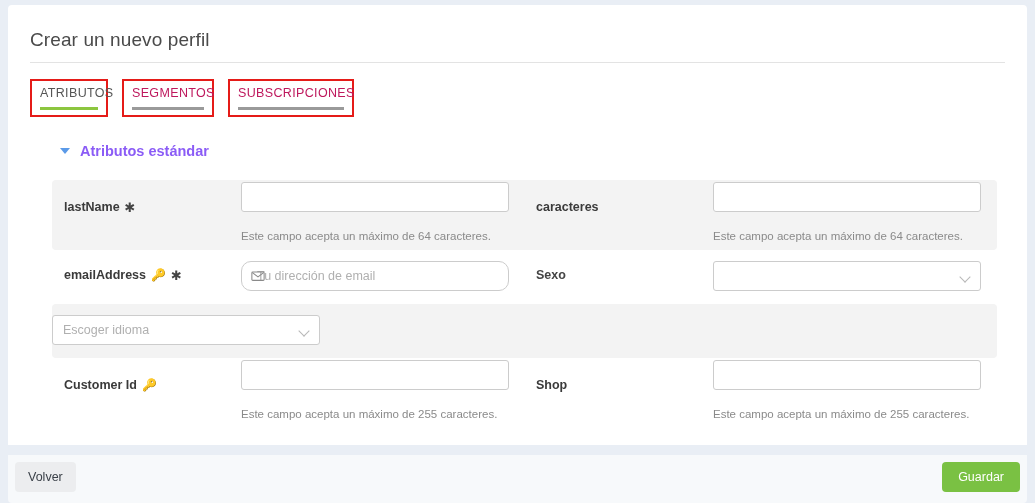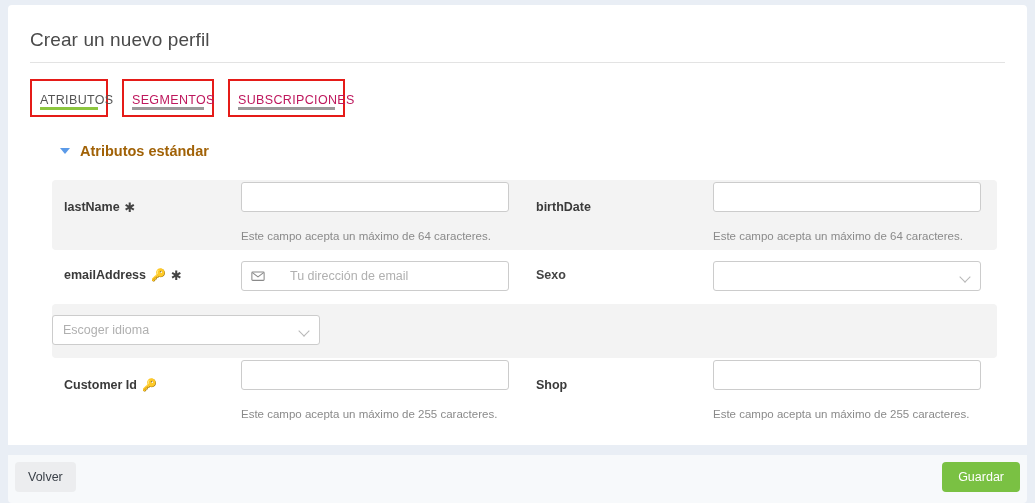--- a/index.html
+++ b/index.html
@@ -50,21 +50,21 @@
   
   .tabs {
     position: absolute;
     left: 22px; top: 74px;
     height: 38px;
   }
   .tab {
     position: absolute;
     top: 0;
     height: 38px;
-    padding: 11px 8px 0 8px;
+    padding: 4px 8px 0 8px;
     border: 2px solid #e51b18;   
     background: transparent;
     cursor: pointer;
   }
   .tab-label {
     display: block;
     font-size: 12.5px;
     letter-spacing: 0.35px;
     line-height: 16px;
     white-space: nowrap;
@@ -76,41 +76,41 @@
     bottom: 5px;
     height: 3px;
   }
   .tab-active .tab-label { color: #555555; }
   .tab-active .tab-underline { background: #8cc63f; }
   .tab-inactive .tab-label { color: #be185d; }
   .tab-inactive .tab-underline { background: #9a9a9a; }
 
   #tab-0 { left: 0px;   width: 78px; }
   #tab-1 { left: 92px;  width: 92px; }
-  #tab-2 { left: 198px; width: 117px; }
+  #tab-2 { left: 198px; width: 126px; }
 
   
   .section-head {
     position: absolute;
     left: 52px; top: 138px;
     display: flex;
     align-items: center;
     gap: 10px;
     cursor: pointer;
   }
   .caret {
     width: 0; height: 0;
     border-left: 5px solid transparent;
     border-right: 5px solid transparent;
     border-top: 6px solid #5b9ae8;
   }
   .section-title {
     font-size: 14.5px;
     font-weight: bold;
-    color: #a16207;
+    color: #8b5cf6;
     white-space: nowrap;
   }
 
   
   .rows {
     position: absolute;
     left: 44px; top: 175px;
     width: 945px;
   }
   .row {
@@ -164,21 +164,21 @@
     border: 1px solid #cccccc;
     border-radius: 3px;
     background: #ffffff;
     font-size: 12.5px;
     color: #444;
     padding: 0 9px;
     outline: none;
     font-family: inherit;
   }
   .input::placeholder { color: #b0b0b0; }
-  .input.with-icon { padding-left: 48px; }
+  .input.with-icon { padding-left: 15px; border-radius: 10px; }
 
   .in-icon {
     position: absolute;
     left: 10px; top: 8px;
     width: 14px; height: 14px;
     pointer-events: none;
   }
 
   .select {
     position: relative;
@@ -294,21 +294,21 @@
             <span class="req-star">✱</span>
           </div>
           <div class="field-wrap">
             <input class="input" type="text" value="" placeholder="" style="">
             <div class="hint">Este campo acepta un máximo de 64 caracteres.</div>
           </div>
         </div>
 
         <div class="cell">
           <div class="field-label bold">
-            <span>birthDate</span>
+            <span>caracteres</span>
           </div>
           <div class="field-wrap">
             <input class="input" type="text" value="" placeholder="" style="">
             <div class="hint">Este campo acepta un máximo de 64 caracteres.</div>
           </div>
         </div>
 
       </div>
 
       <div class="row row-plain row-short">

